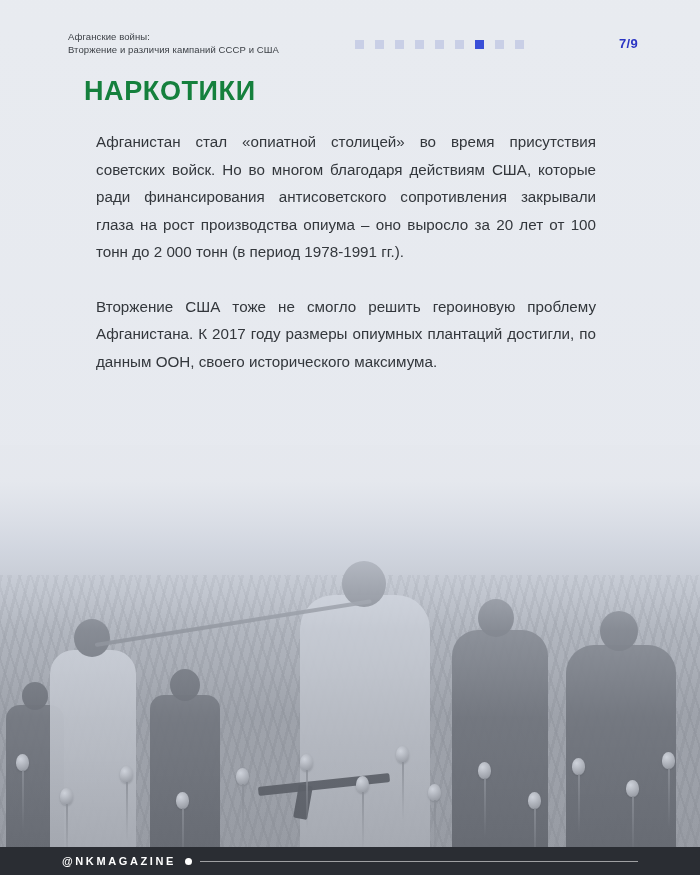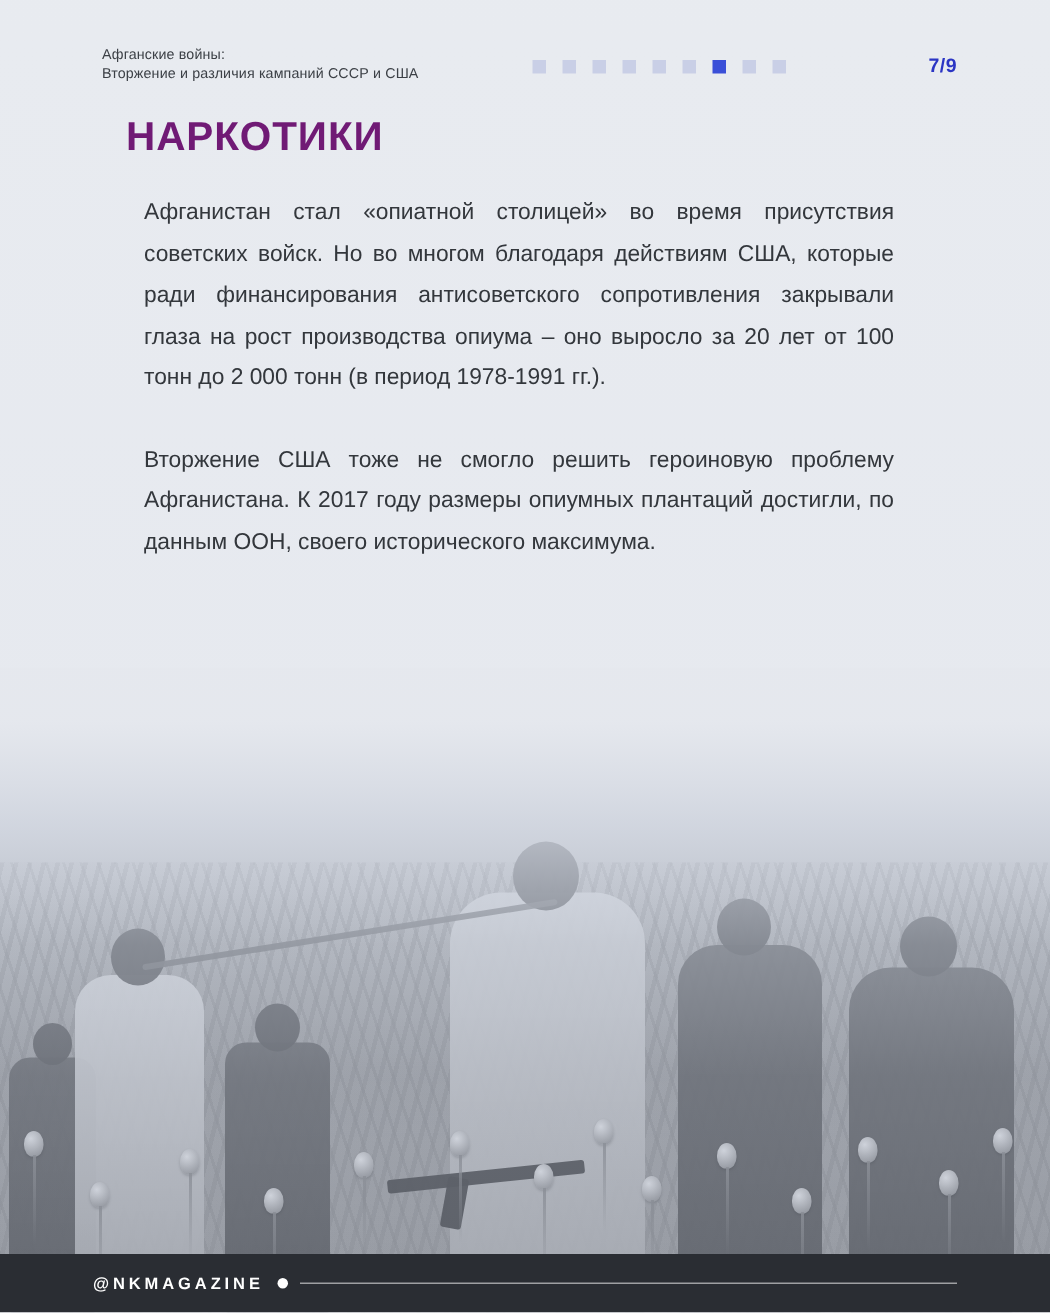--- a/index.html
+++ b/index.html
@@ -151,21 +151,21 @@
     letter-spacing: .3px;
   }
 
   
   .title {
     position: absolute;
     top: 76px;
     left: 84px;
     font-size: 27px;
     font-weight: bold;
-    color: #701a75;
+    color: #15803d;
     letter-spacing: .6px;
   }
   .body {
     position: absolute;
     top: 128px;
     left: 84px;
     width: 512px;
   }
   .para {
     font-size: 15.2px;
@@ -175,21 +175,21 @@
     margin: 0 0 27px 12px;
   }
   .para:last-child { margin-bottom: 0; }
 
   
   .footer {
     position: absolute;
     left: 0;
     right: 0;
     bottom: 0;
-    height: 39px;
+    height: 28px;
     background: #2a2d33;
     display: flex;
     align-items: center;
   }
   .footer-handle {
     margin-left: 62px;
     font-size: 11px;
     letter-spacing: 2.6px;
     color: #ffffff;
     font-weight: bold;

